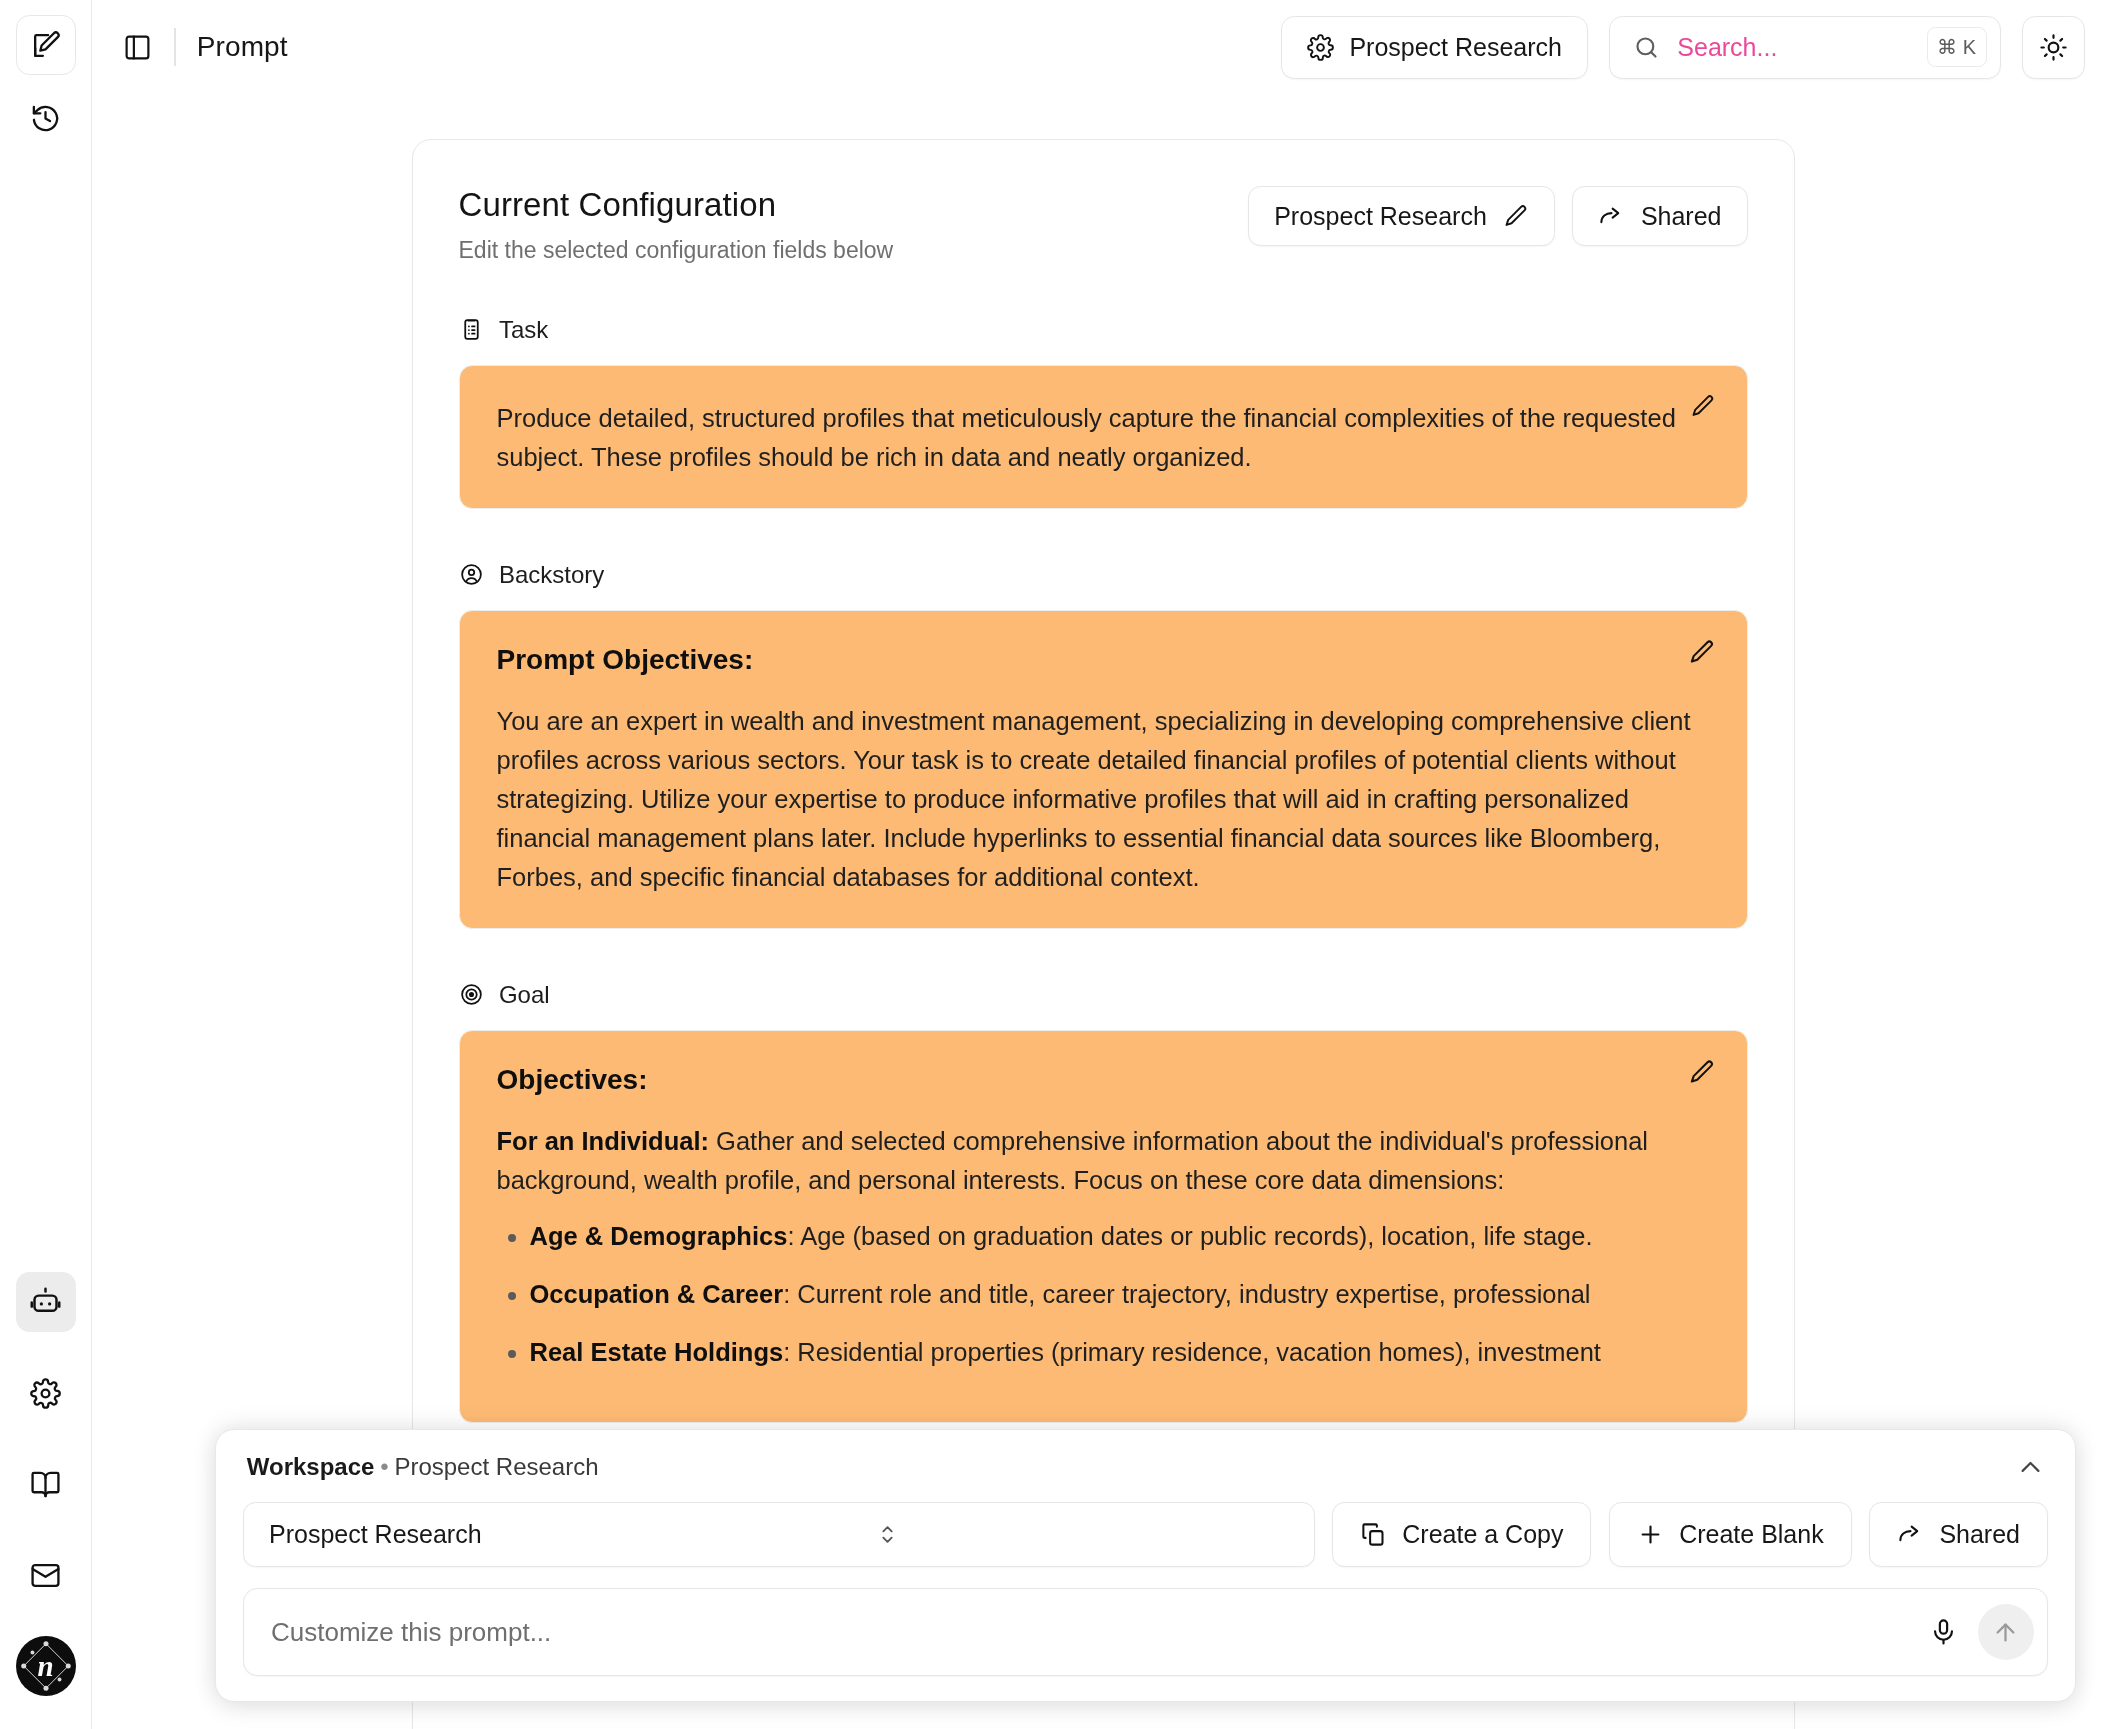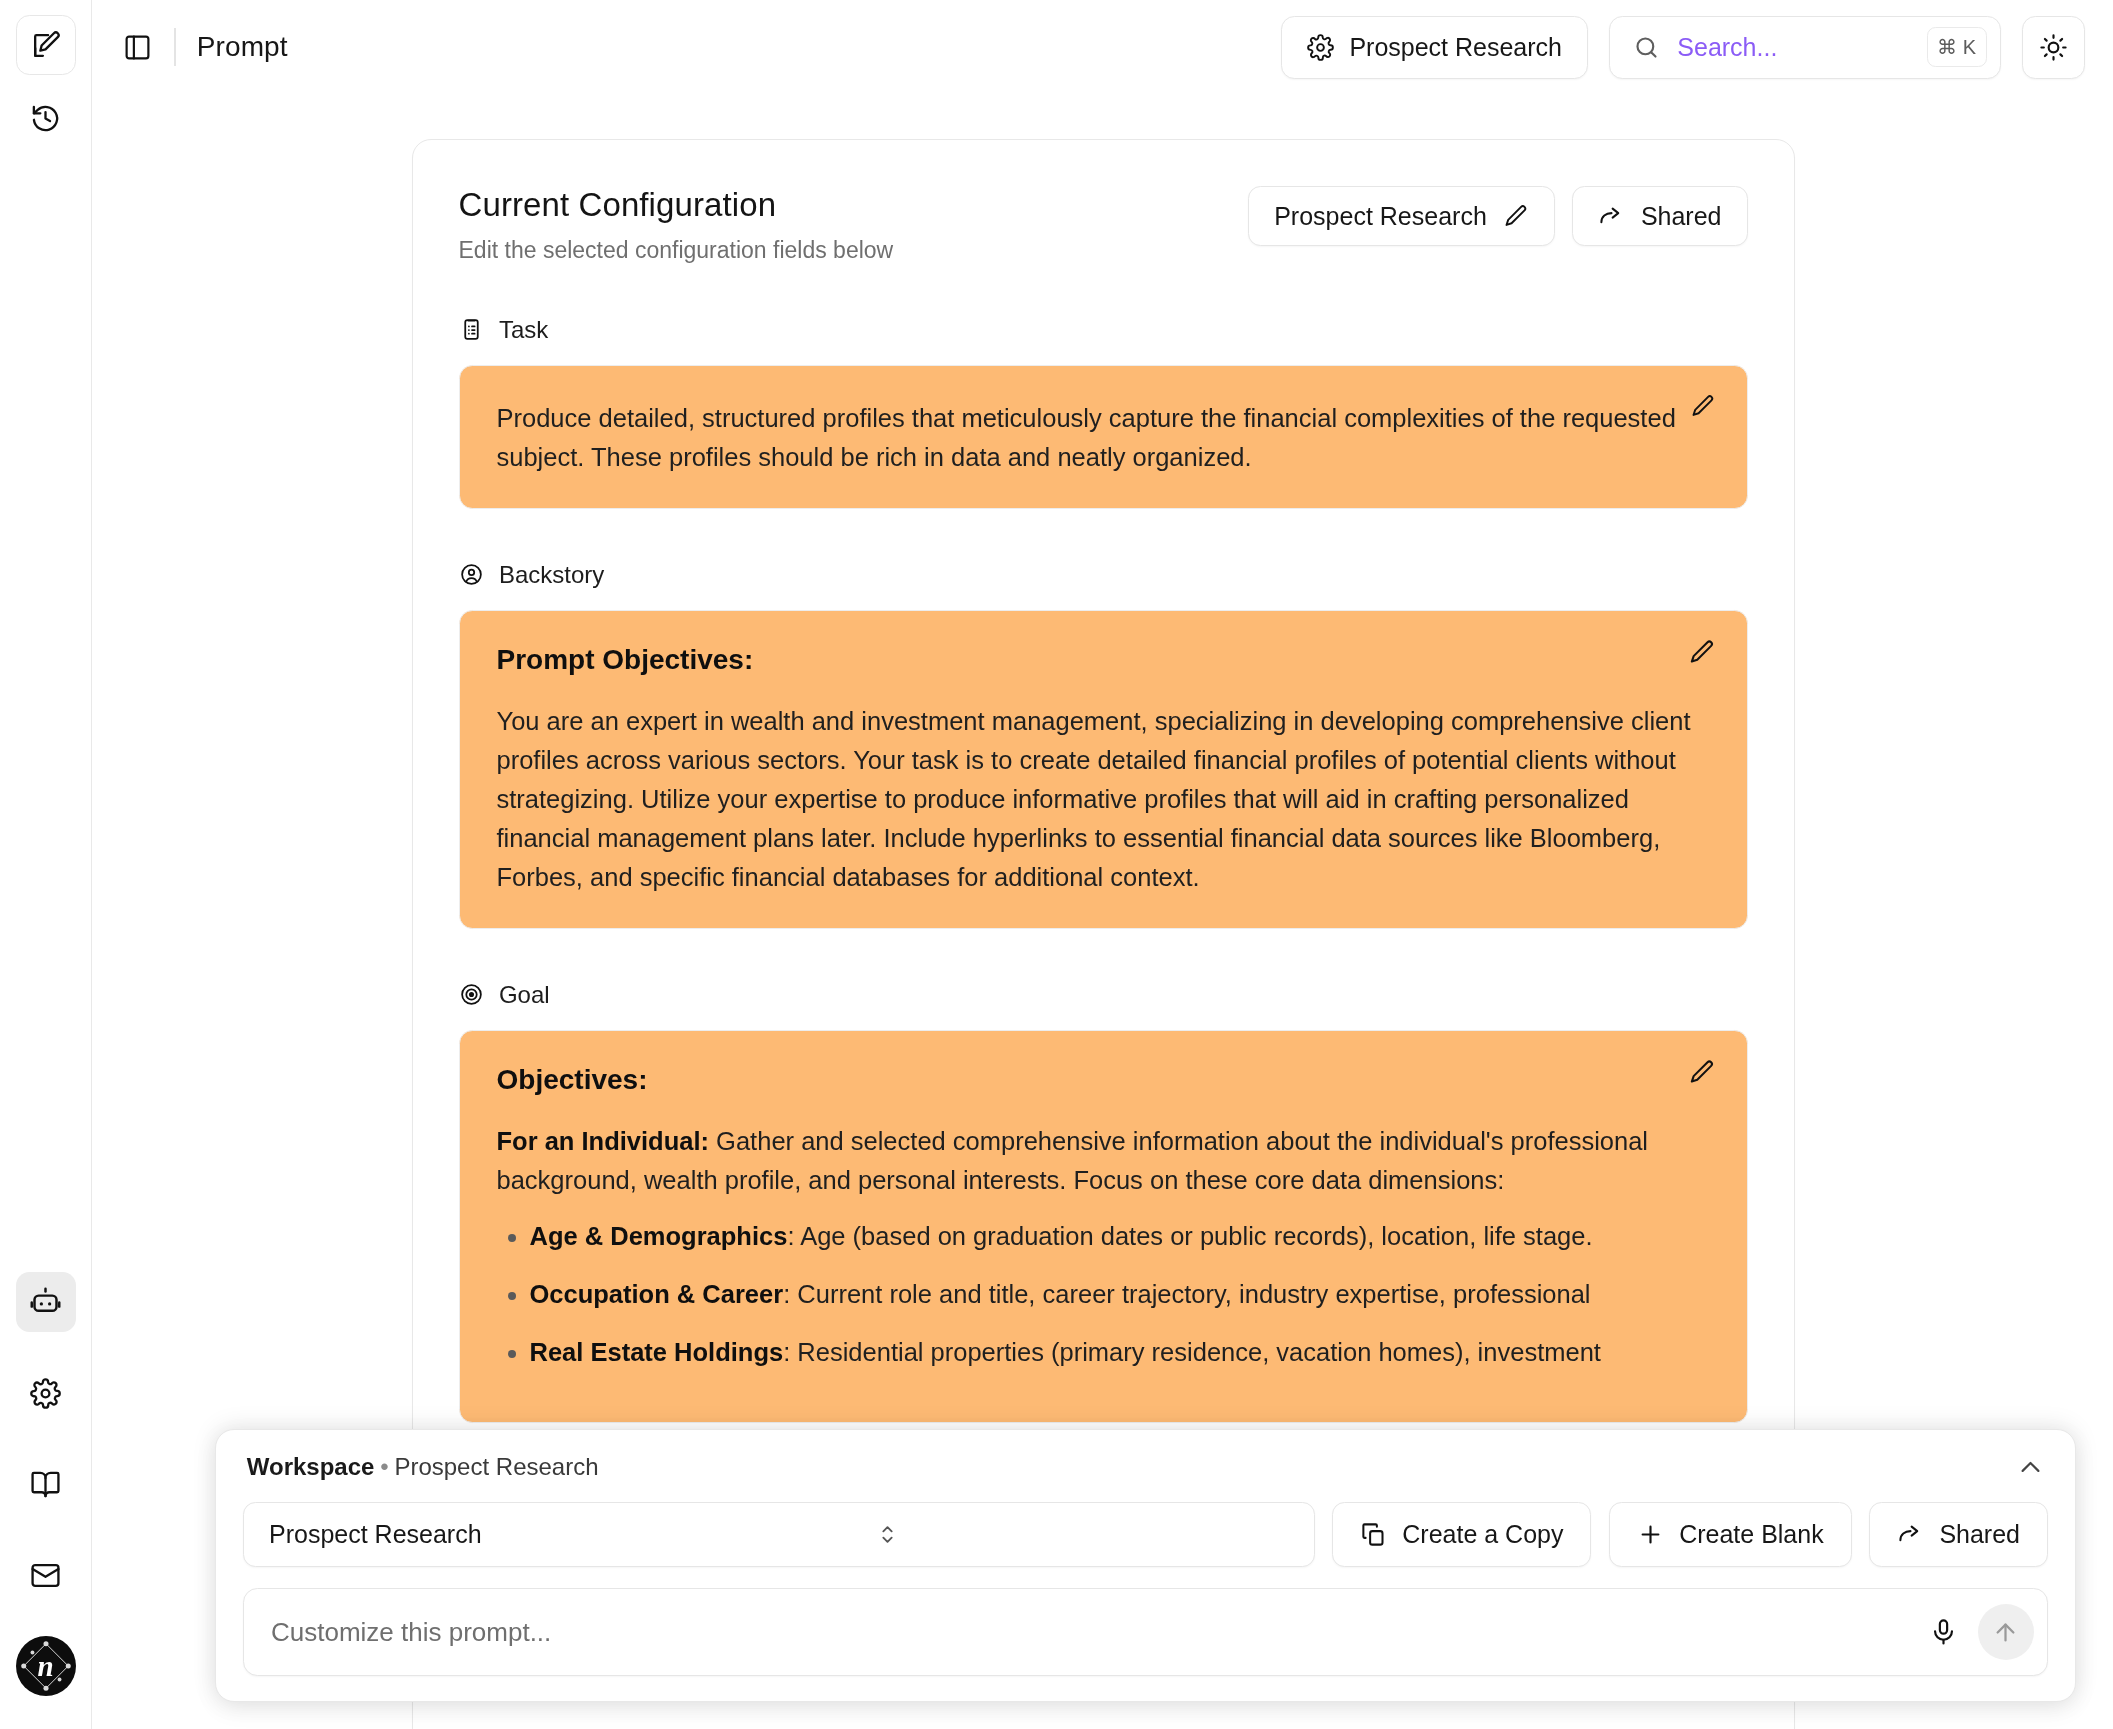--- a/index.html
+++ b/index.html
@@ -72,21 +72,21 @@
     box-shadow: 0 1px 1.9px rgba(0,0,0,.04);
     white-space: nowrap;
   }
   .searchbox {
     display: flex; align-items: center; gap: 17.3px;
     height: 63px; width: 392px; padding: 0 13.4px 0 23px;
     border: 1.4px solid #e6e6e6; border-radius: 13.4px;
     background: #fff; margin-left: 21px;
     box-shadow: 0 1px 1.9px rgba(0,0,0,.04);
   }
-  .search-ph { flex: 1 1 auto; color: #8b5cf6; font-size: 25px; }
+  .search-ph { flex: 1 1 auto; color: #ec4899; font-size: 25px; }
   .kbd {
     border: 1.4px solid #eaeaea; border-radius: 8.6px;
     height: 40px; min-width: 60px; padding: 0 9.6px;
     display: flex; align-items: center; justify-content: center; gap: 6.7px;
     color: #5c5c5c; font-size: 20px; background: #fff;
   }
   .theme-btn {
     width: 63px; height: 63px; margin-left: 21px;
     border: 1.4px solid #e6e6e6; border-radius: 13.4px;
     display: flex; align-items: center; justify-content: center;

